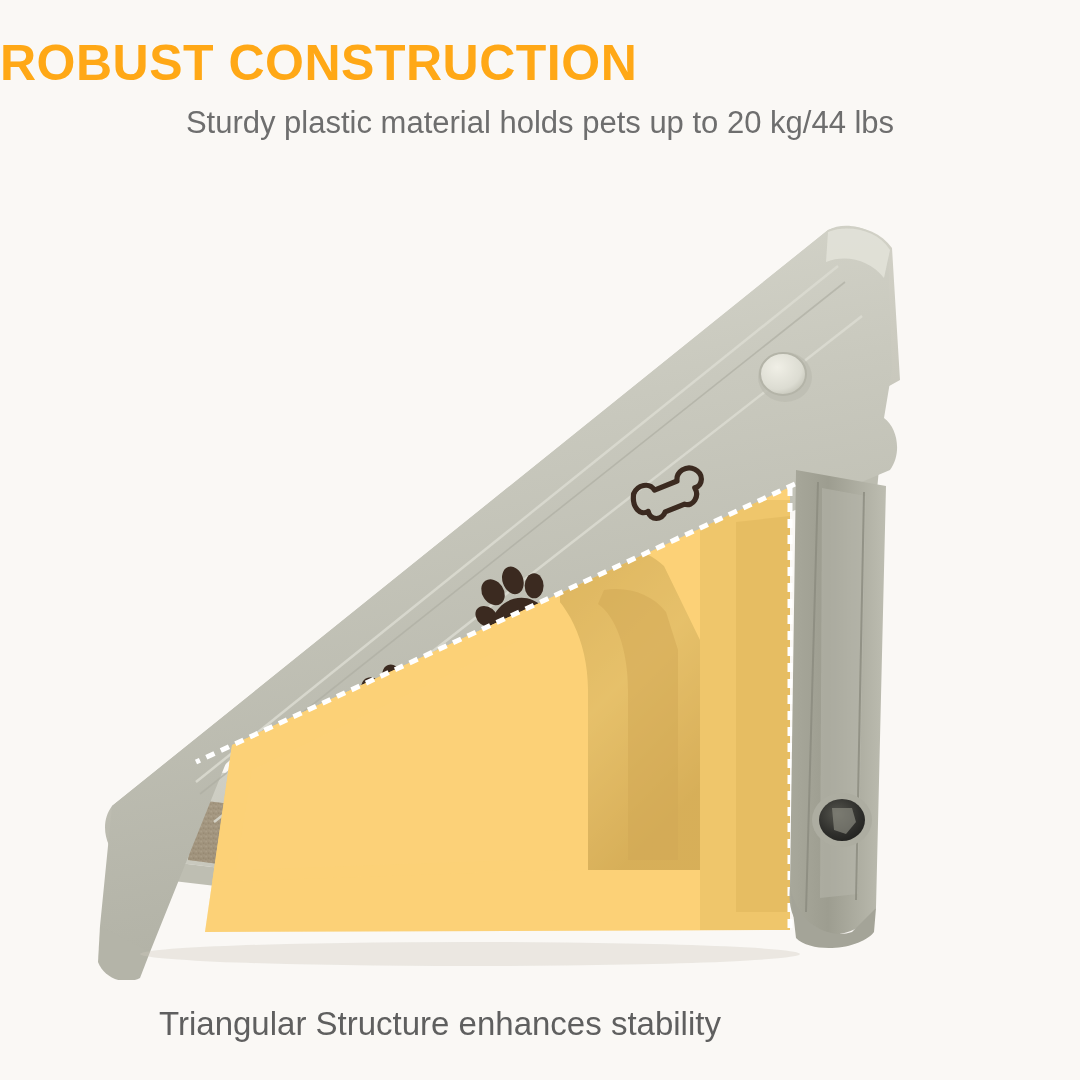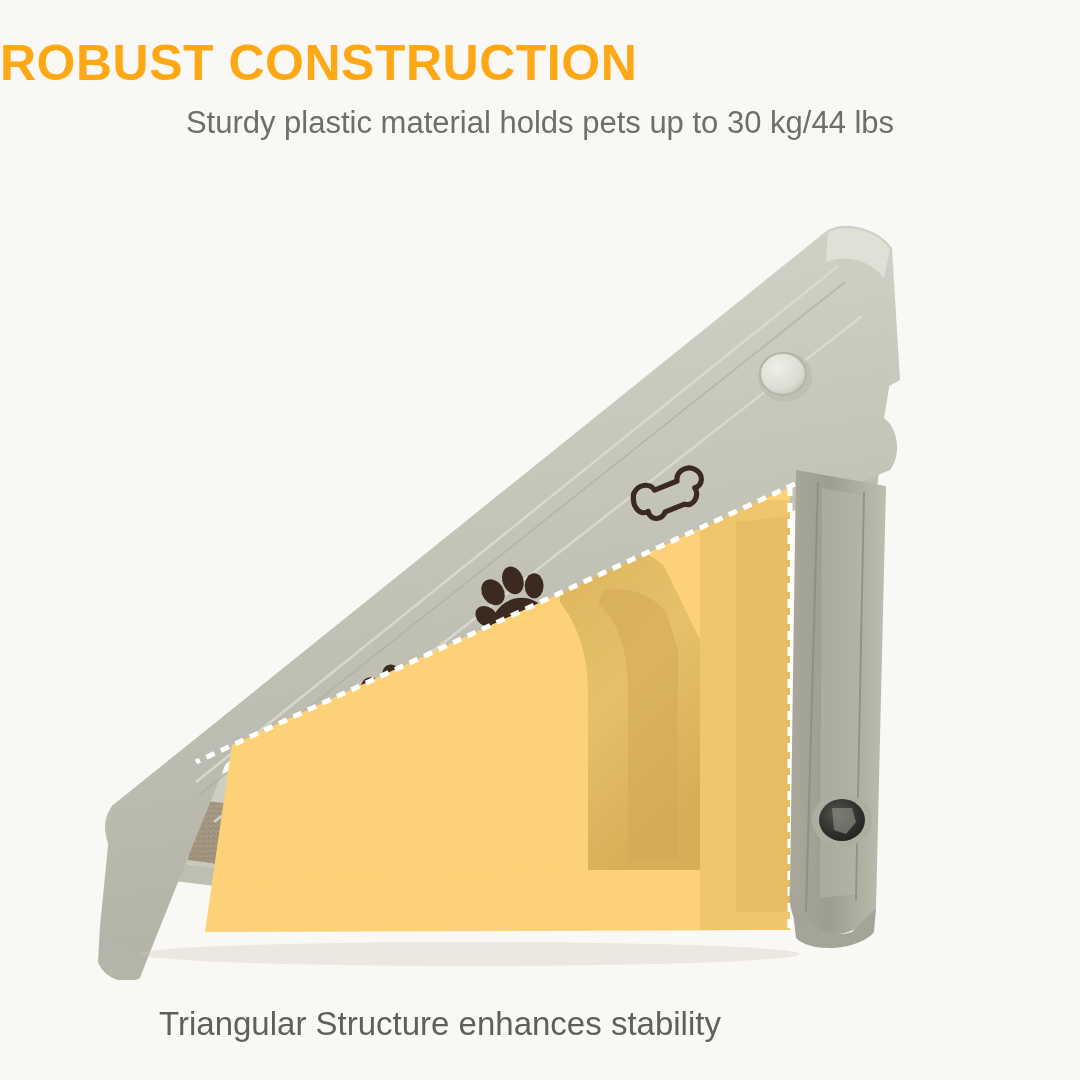--- a/index.html
+++ b/index.html
@@ -65,21 +65,21 @@
     height: 810px;
   }
 </style>
 </head>
 <body>
 
 <div id="page">
 
   <div class="headline">ROBUST CONSTRUCTION</div>
 
-  <div class="subhead">Sturdy plastic material holds pets up to 30 kg/44 lbs</div>
+  <div class="subhead">Sturdy plastic material holds pets up to 20 kg/44 lbs</div>
 
   <div id="product-stage">
     <svg class="product" viewBox="0 0 1080 810" xmlns="http://www.w3.org/2000/svg">
       <defs>
         <linearGradient id="gBody" x1="0" y1="0" x2="0.35" y2="1">
           <stop offset="0%" stop-color="#deded4"></stop>
           <stop offset="45%" stop-color="#cccbc0"></stop>
           <stop offset="100%" stop-color="#b6b6aa"></stop>
         </linearGradient>
         <linearGradient id="gRail" x1="0" y1="0" x2="0.2" y2="1">

